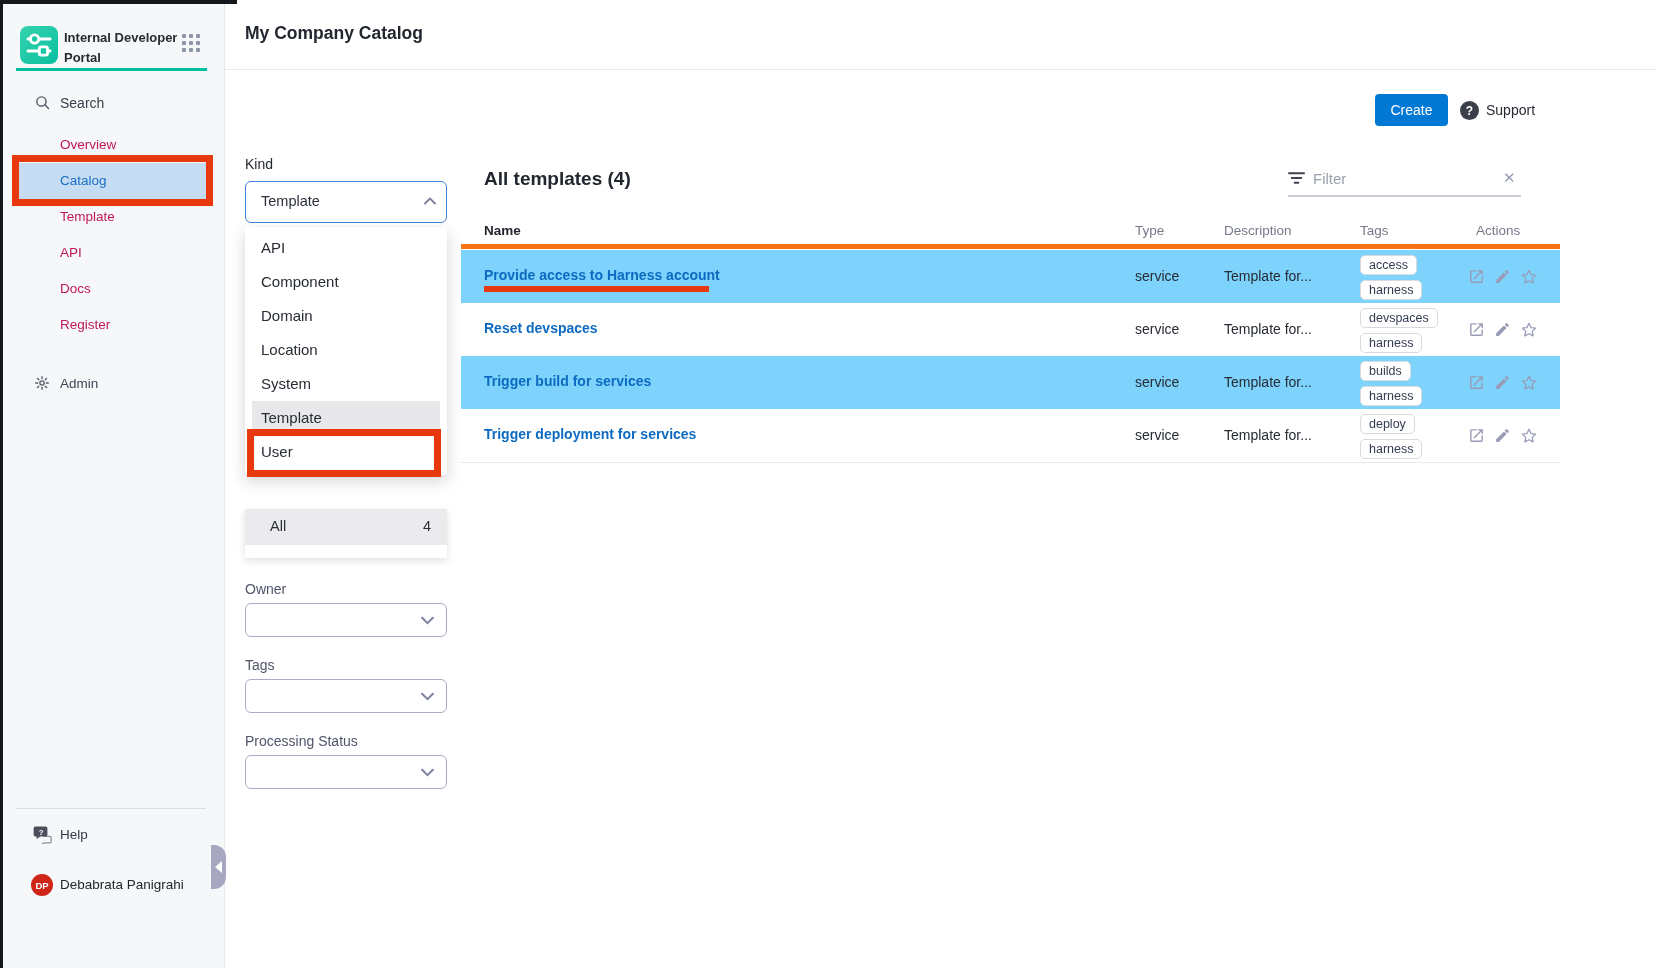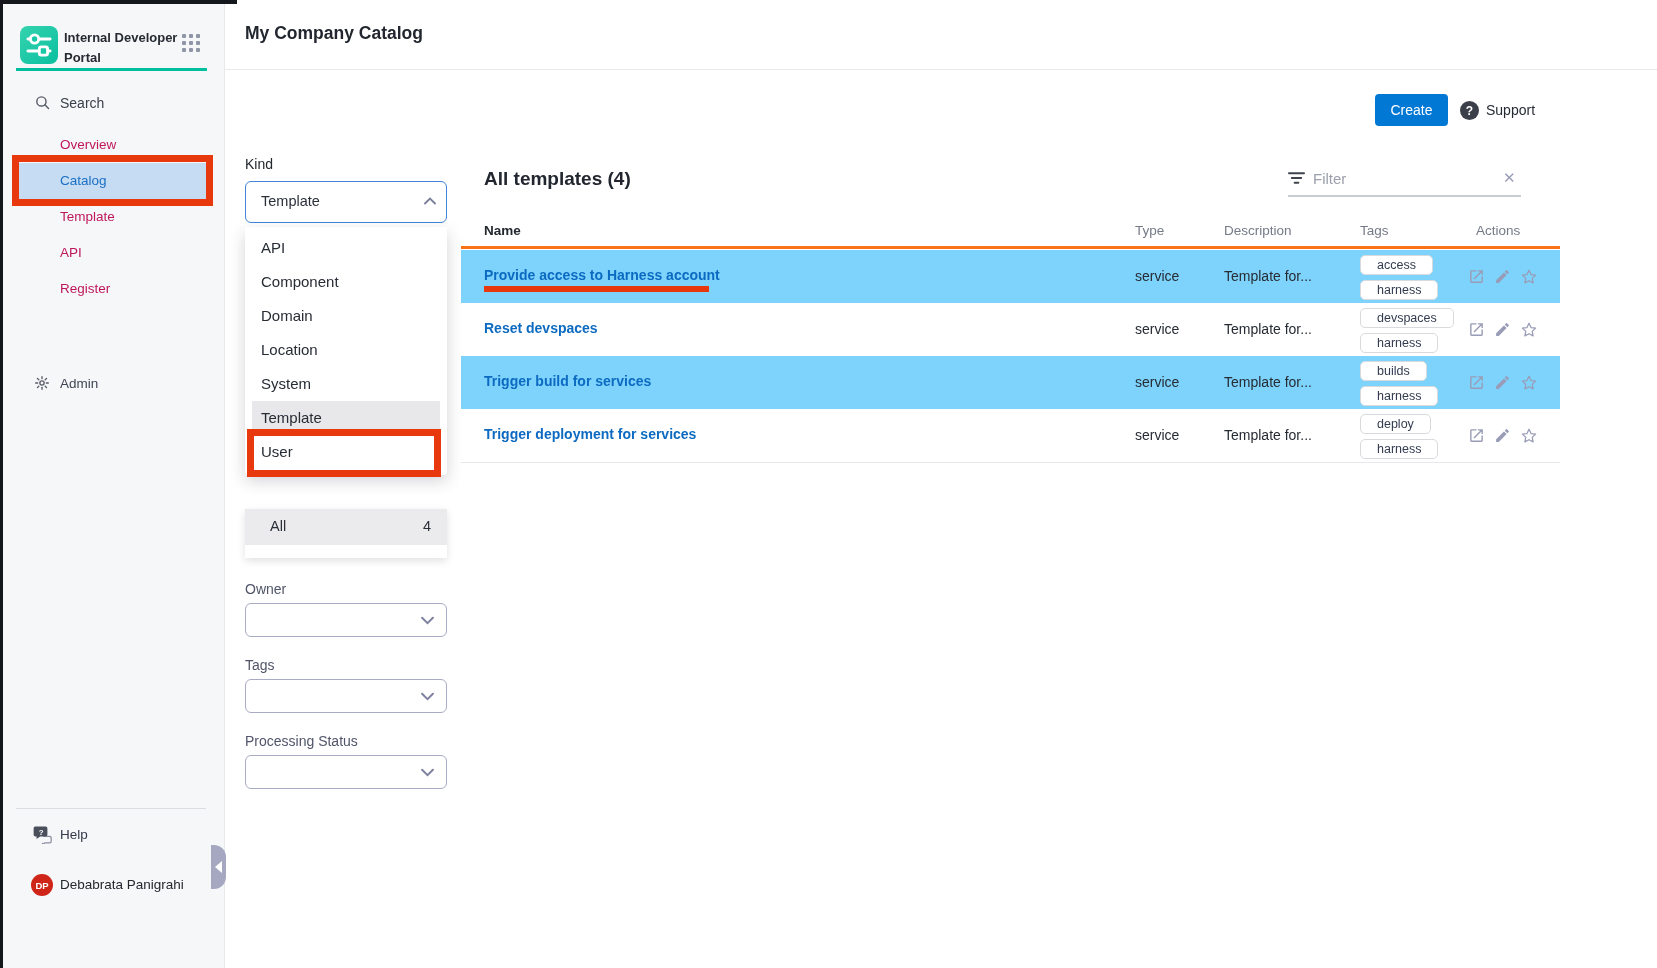--- a/index.html
+++ b/index.html
@@ -62,31 +62,31 @@
   .plain-select { width:202px; height:34px; background:#fff; border:1px solid #a9acc4; border-radius:6px; cursor:pointer; }
   .plain-select .chev { position:absolute; right:12px; top:12px; }
 
   
   .table-card { left:461px; top:153px; width:1099px; background:#fff; }
   .table-title { position:absolute; left:23px; top:15px; font-size:19px; font-weight:700; color:#22272f; }
   .tbl-filter-icon { position:absolute; left:827px; top:18px; }
   .tbl-filter-ph { position:absolute; left:852px; top:17px; font-size:15px; color:#9aa0ac; }
   .tbl-filter-line { position:absolute; left:827px; top:42px; width:233px; height:2px; background:#caccd3; }
   .tbl-filter-clear { position:absolute; left:1042px; top:16px; font-size:15px; color:#9a9db8; cursor:pointer; }
-  .thead { position:absolute; left:0; top:62px; width:1099px; height:34px; border-bottom:3px solid #f97316;text-decoration:underline; }
+  .thead { position:absolute; left:0; top:62px; width:1099px; height:34px; border-bottom:5px solid #f97316;text-decoration:underline; }
   .th { position:absolute; top:8px; font-size:13.5px; color:#757a87; }
   .th.name { left:23px; color:#23272e; font-weight:700; }
   .tbody { position:absolute; left:0; top:97px; width:1099px; border-bottom:1px solid #e6e8eb; }
   .trow { position:relative; height:53px; }
   .trow.stripe { background:#7dd3fc; }
   .cell-name { position:absolute; left:23px; top:17px; font-size:14px; font-weight:700; color:#0c6ac1; cursor:pointer; }
   .cell-type { position:absolute; left:674px; top:18px; font-size:14px; color:#262b34; }
   .cell-desc { position:absolute; left:763px; top:18px; font-size:14px; color:#262b34; }
   .cell-tags { position:absolute; left:899px; top:5px; display:flex; flex-direction:column; gap:5px; align-items:flex-start; }
-  .chip { border:1px solid #d8dade; border-radius:5px; background:#fff; padding:2px 16px; font-size:12.5px; color:#333c50; }
+  .chip { border:1px solid #d8dade; border-radius:5px; background:#fff; padding:2px 8px; font-size:12.5px; color:#333c50; }
   .cell-actions { position:absolute; left:1007px; top:18px; display:flex; gap:9px; }
   .cell-actions svg { cursor:pointer; }
   .name-underline { position:absolute; left:23px; top:36px; width:225px; height:6px; background:#e8380d; }
 
   
   .anno-box { border:7px solid #e8380d; z-index:25; pointer-events:none; }
   .anno-catalog { left:12px; top:155px; width:201px; height:51px; }
   .anno-template { left:247px; top:429px; width:194px; height:48px; }
 </style>
 </head>
@@ -121,20 +121,21 @@
       <line x1="15.3" y1="15.3" x2="20.5" y2="20.5" stroke="#555b68" stroke-width="2" stroke-linecap="round"></line>
     </svg>
     <span class="lbl">Search</span>
   </div>
 
   <div class="abs nav">
       <div class="nav-item">Overview</div>
       <div class="nav-item active">Catalog</div>
       <div class="nav-item">Template</div>
       <div class="nav-item">API</div>
+      <div class="nav-item">Docs</div>
       <div class="nav-item">Register</div>
     </div>
 
   <div class="abs admin-row">
     <svg class="abs" style="left:34px;top:3px" width="16" height="16" viewBox="0 0 24 24">
       <circle cx="12" cy="12" r="3.2" fill="none" stroke="#555b68" stroke-width="2"></circle>
       <g stroke="#555b68" stroke-width="2" stroke-linecap="round">
         <line x1="12" y1="2.5" x2="12" y2="5.5"></line>
           <line x1="12" y1="18.5" x2="12" y2="21.5"></line>
         <line x1="2.5" y1="12" x2="5.5" y2="12"></line>

